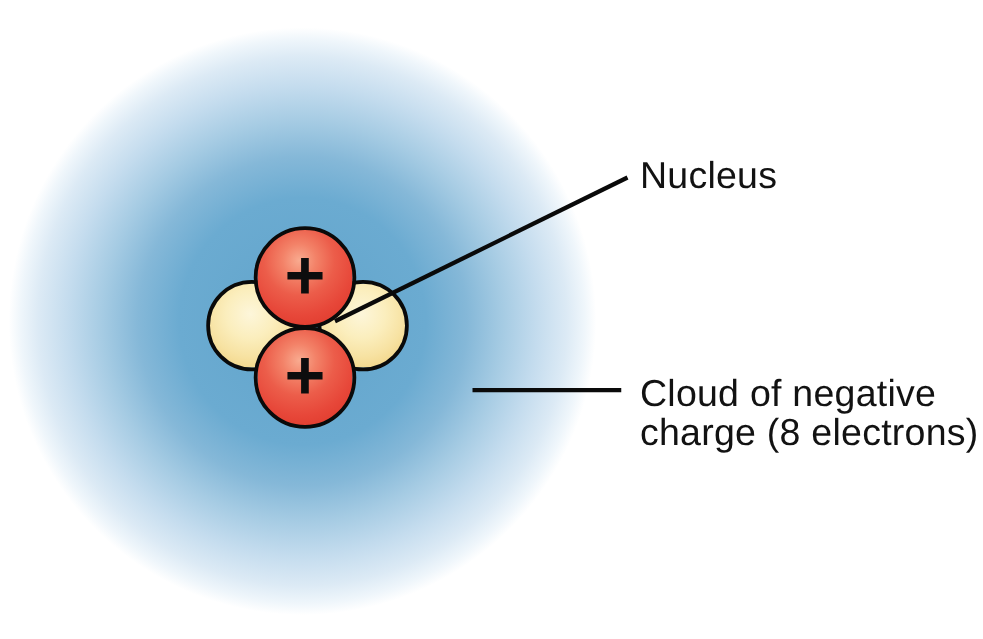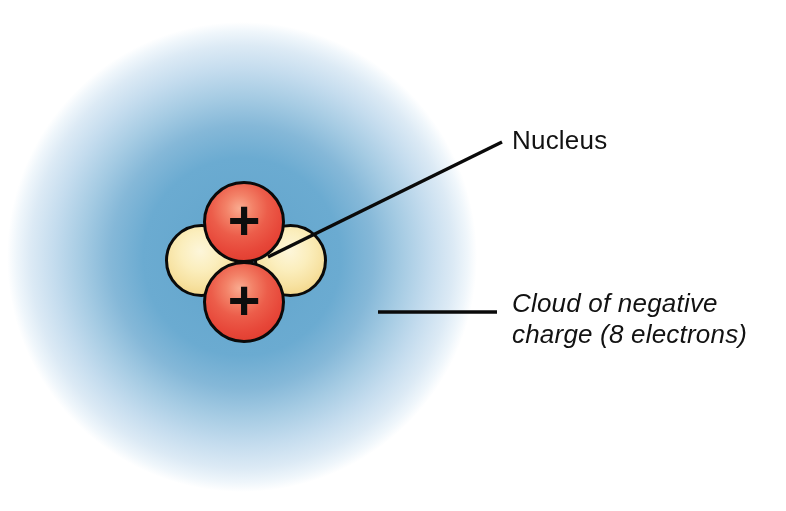--- a/index.html
+++ b/index.html
@@ -79,28 +79,28 @@
     font-size: 56px;
     font-weight: 700;
     line-height: 56px;
     color: #0d0d0d;
     transform: translateY(-2px);
     user-select: none;
   }
   .label {
     position: absolute;
     color: #121212;
-    font-size: 26px;
+    font-size: 30px;
     line-height: 31px;
     letter-spacing: 0.2px;
     white-space: nowrap;
     z-index: 5;
   }
   .nucleus-label { left: 512px; top: 125px; }
-  .cloud-label   { left: 512px; top: 288px; font-style: italic; }
+  .cloud-label   { left: 512px; top: 300px; }
 </style>
 </head>
 <body>
 
 <div class="canvas">
 
   <div class="cloud"></div>
 
   <div class="sphere neutron neutron-left"></div>
   <div class="sphere neutron neutron-right"></div>

